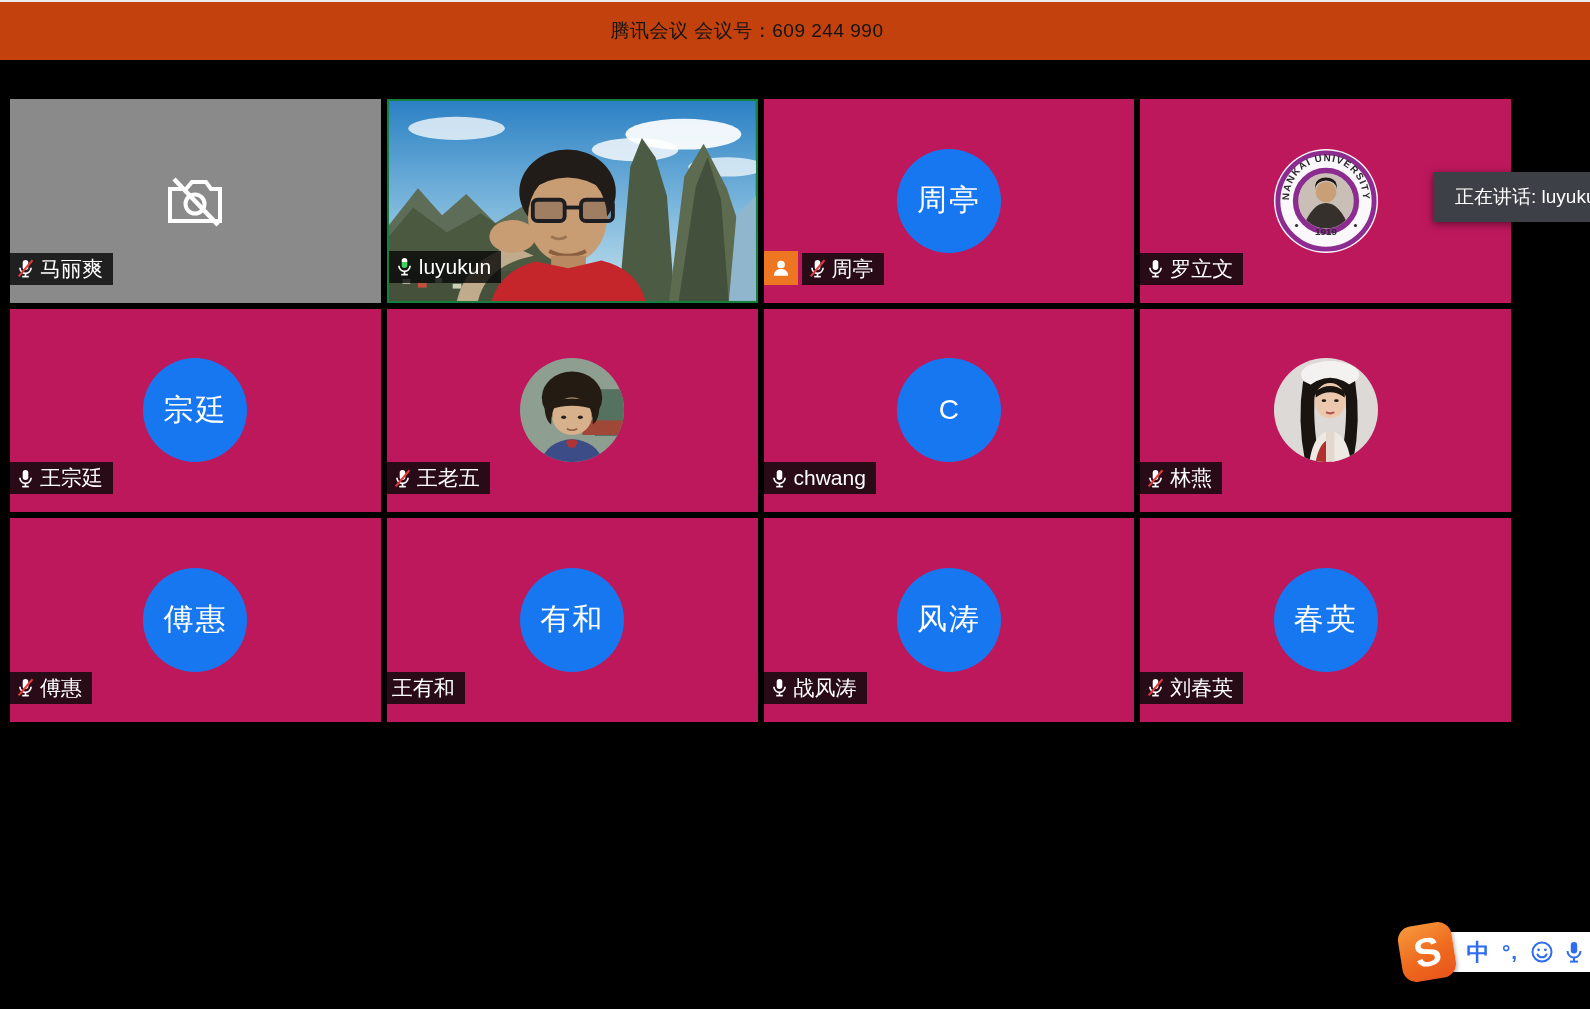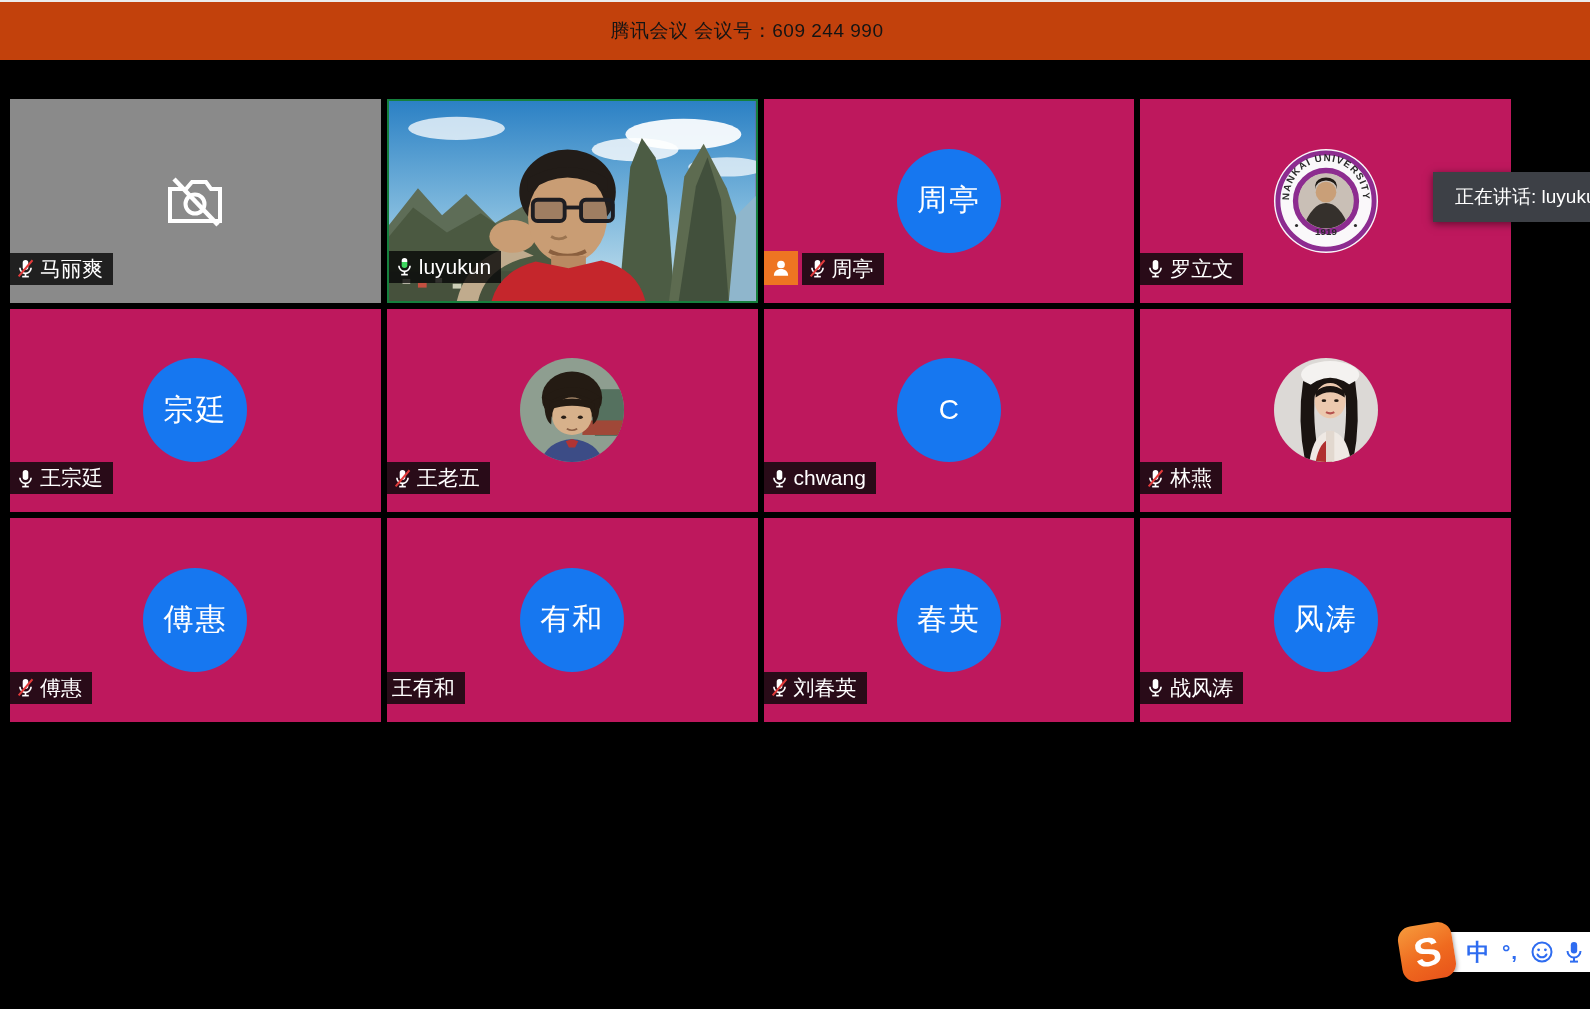--- a/index.html
+++ b/index.html
@@ -422,59 +422,59 @@
     </div>
   </div>
 
 
 
 
   <div class="tile type-initials">
 
     <div class="avatar-wrap">
       <div class="avatar-circle">
+        <span class="avatar-text">风涛</span>
+      </div>
+    </div>
+
+    <div class="name-row">
+
+      <div class="name-label">
+        <svg class="mic mic-on" viewBox="0 0 24 24">
+          <rect x="8.8" y="2.2" width="6.4" height="11.5" rx="3.2" fill="#fff"></rect>
+          <path d="M5.6 11.2a6.4 6.4 0 0 0 12.8 0" fill="none" stroke="#fff" stroke-width="1.9"></path>
+          <line x1="12" y1="17.6" x2="12" y2="20.6" stroke="#fff" stroke-width="1.9"></line>
+          <line x1="8.2" y1="21.3" x2="15.8" y2="21.3" stroke="#fff" stroke-width="1.9"></line>
+        </svg>
+
+        <span class="name-text">战风涛</span>
+      </div>
+    </div>
+  </div>
+
+  <div class="tile type-initials">
+
+    <div class="avatar-wrap">
+      <div class="avatar-circle">
         <span class="avatar-text">春英</span>
       </div>
     </div>
 
     <div class="name-row">
 
       <div class="name-label">
 
         <svg class="mic mic-muted" viewBox="0 0 24 24">
           <rect x="8.8" y="2.2" width="6.4" height="11.5" rx="3.2" fill="#fff"></rect>
           <path d="M5.6 11.2a6.4 6.4 0 0 0 12.8 0" fill="none" stroke="#fff" stroke-width="1.9"></path>
           <line x1="12" y1="17.6" x2="12" y2="20.6" stroke="#fff" stroke-width="1.9"></line>
           <line x1="8.2" y1="21.3" x2="15.8" y2="21.3" stroke="#fff" stroke-width="1.9"></line>
           <line x1="4.2" y1="21" x2="20" y2="2.6" stroke="#e23b3b" stroke-width="2.3"></line>
         </svg>
         <span class="name-text">刘春英</span>
-      </div>
-    </div>
-  </div>
-
-  <div class="tile type-initials">
-
-    <div class="avatar-wrap">
-      <div class="avatar-circle">
-        <span class="avatar-text">风涛</span>
-      </div>
-    </div>
-
-    <div class="name-row">
-
-      <div class="name-label">
-        <svg class="mic mic-on" viewBox="0 0 24 24">
-          <rect x="8.8" y="2.2" width="6.4" height="11.5" rx="3.2" fill="#fff"></rect>
-          <path d="M5.6 11.2a6.4 6.4 0 0 0 12.8 0" fill="none" stroke="#fff" stroke-width="1.9"></path>
-          <line x1="12" y1="17.6" x2="12" y2="20.6" stroke="#fff" stroke-width="1.9"></line>
-          <line x1="8.2" y1="21.3" x2="15.8" y2="21.3" stroke="#fff" stroke-width="1.9"></line>
-        </svg>
-
-        <span class="name-text">战风涛</span>
       </div>
     </div>
   </div>
 
 </main>
 
   <div class="tooltip">
     <span>正在讲话: luyuku</span>
   </div>
 

